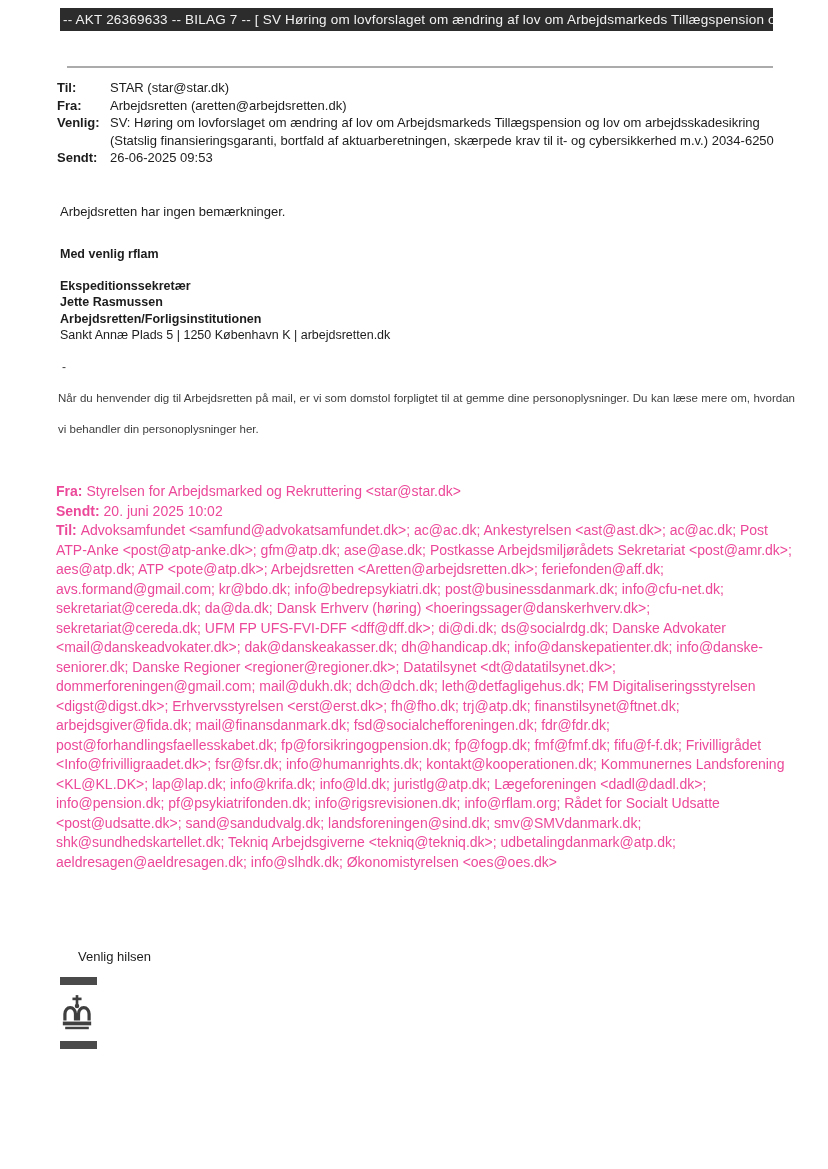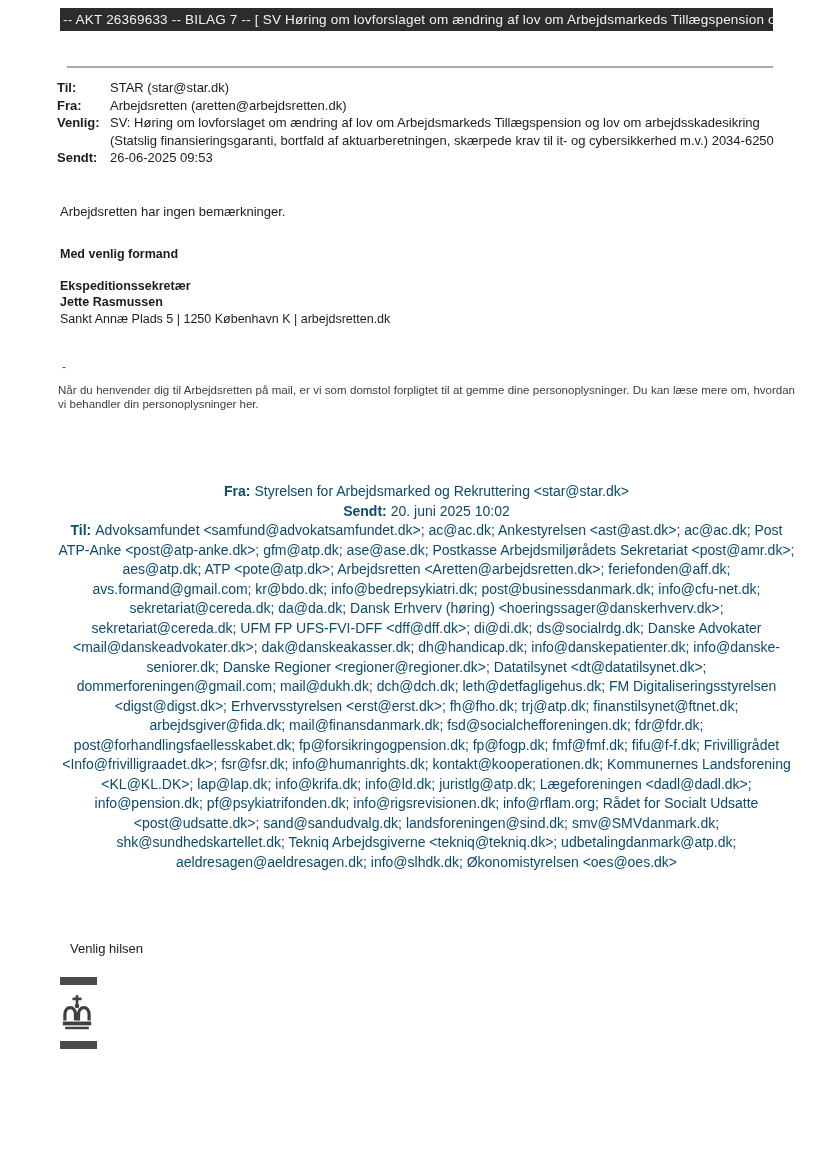--- a/index.html
+++ b/index.html
@@ -21,29 +21,29 @@
     font-size:13px;line-height:17.5px;
   }
   .hdr1 .lbl{font-weight:bold;}
   .body1{position:absolute;left:60px;top:204px;font-size:13px;margin:0;}
   .closing{position:absolute;left:60px;top:247px;font-size:12.5px;font-weight:bold;margin:0;}
   .sig{position:absolute;left:60px;top:278px;font-size:12.5px;line-height:16.4px;}
   .sig .b{font-weight:bold;}
   .dash{position:absolute;left:62px;top:360px;font-size:12px;color:#444;}
   .disclaimer{
     position:absolute;left:58px;top:383px;width:737px;
-    font-size:11.5px;line-height:14px;text-align:justify;color:#3d3d3d;margin:0;
+    font-size:11.5px;line-height:31px;text-align:justify;color:#3d3d3d;margin:0;
   }
   .orig{
     position:absolute;left:56px;top:482px;width:741px;
-    font-size:14px;line-height:19.5px;color:#0c4a6e;text-align:center;
+    font-size:14px;line-height:19.5px;color:#ec4899;
   }
   .orig p{margin:0;}
   .orig .lbl2{font-weight:bold;margin-right:4px;}
-  .venlig{position:absolute;left:62px;top:933px;font-size:13px;margin:8px;}
+  .venlig{position:absolute;left:62px;top:933px;font-size:13px;margin:16px;}
   .logo{position:absolute;left:60px;top:977px;width:40px;}
   .redact{width:37px;height:8px;background:#4a4a4a;}
   .crown{display:block;margin:10px 0 8px 0;}
 </style>
 </head>
 <body>
 
 <div class="page">
 
   <div class="banner">-- AKT 26369633 -- BILAG 7 -- [ SV Høring om lovforslaget om ændring af lov om Arbejdsmarkeds Tillægspension o... --</div>
@@ -56,25 +56,26 @@
     <div class="lbl">Fra:</div>
     <div class="val">Arbejdsretten (aretten@arbejdsretten.dk)</div>
     <div class="lbl">Venlig:</div>
     <div class="val">SV: Høring om lovforslaget om ændring af lov om Arbejdsmarkeds Tillægspension og lov om arbejdsskadesikring (Statslig finansieringsgaranti, bortfald af aktuarberetningen, skærpede krav til it- og cybersikkerhed m.v.) 2034-6250</div>
     <div class="lbl">Sendt:</div>
     <div class="val">26-06-2025 09:53</div>
   </div>
 
   <p class="body1">Arbejdsretten har ingen bemærkninger.</p>
 
-  <p class="closing">Med venlig formand</p>
+  <p class="closing">Med venlig rflam</p>
 
   <div class="sig">
     <div class="b">Ekspeditionssekretær</div>
     <div class="b">Jette Rasmussen</div>
+    <div class="b">Arbejdsretten/Forligsinstitutionen</div>
     <div>Sankt Annæ Plads 5 | 1250 København K | arbejdsretten.dk</div>
   </div>
 
   <div class="dash">-</div>
 
   <p class="disclaimer">Når du henvender dig til Arbejdsretten på mail, er vi som domstol forpligtet til at gemme dine personoplysninger. Du kan læse mere om, hvordan vi behandler din personoplysninger her.</p>
 
   <div class="orig">
     <p><span class="lbl2">Fra:</span><span>Styrelsen for Arbejdsmarked og Rekruttering &lt;star@star.dk&gt;</span></p>
     <p><span class="lbl2">Sendt:</span><span>20. juni 2025 10:02</span></p>

